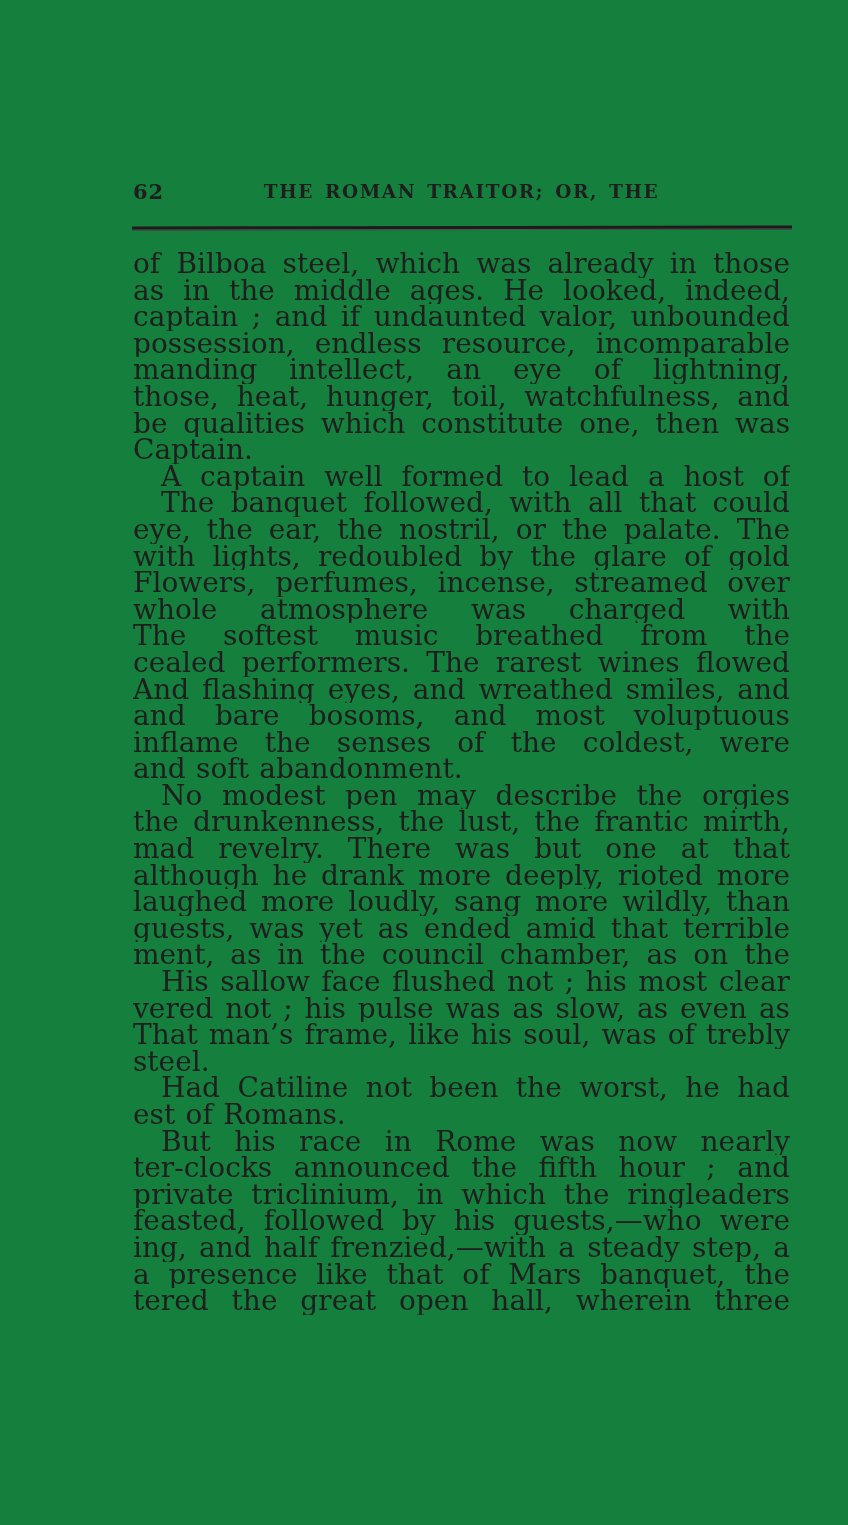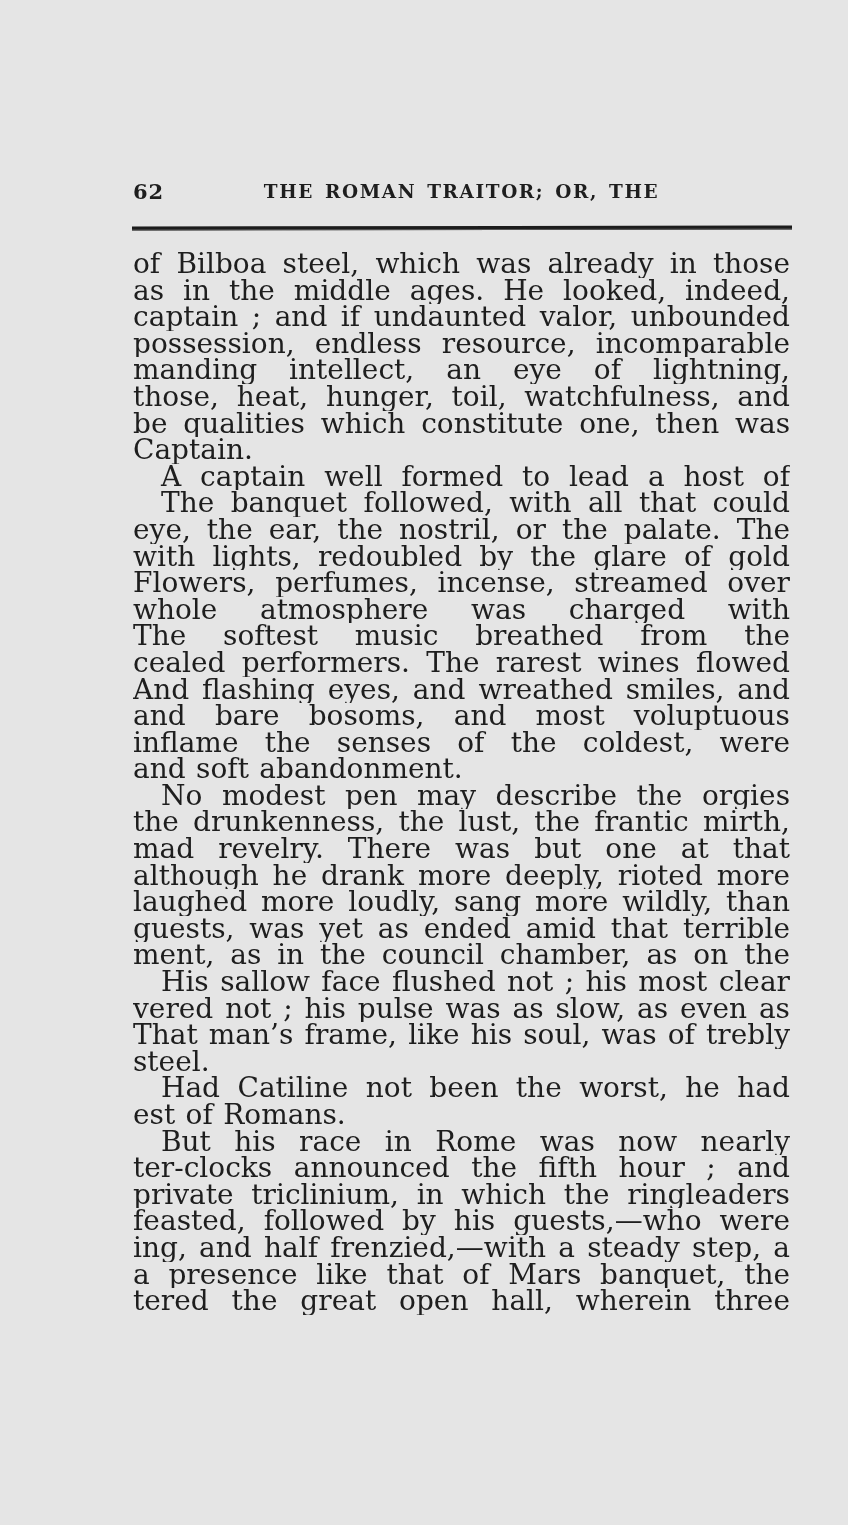--- a/index.html
+++ b/index.html
@@ -4,21 +4,21 @@
 <style>
   html, body {
     margin: 0;
     padding: 0;
     background: #ffffff;
   }
   .page {
     position: relative;
     width: 848px;
     height: 1525px;
-    background: #e5e5e5;
+    background: #15803d;
     font-family: "DejaVu Serif", serif;
     color: #1e1e1e;
     overflow: hidden;
   }
   .header {
     position: absolute;
     top: 182px;
     left: 133px;
     width: 657px;
     height: 22px;

